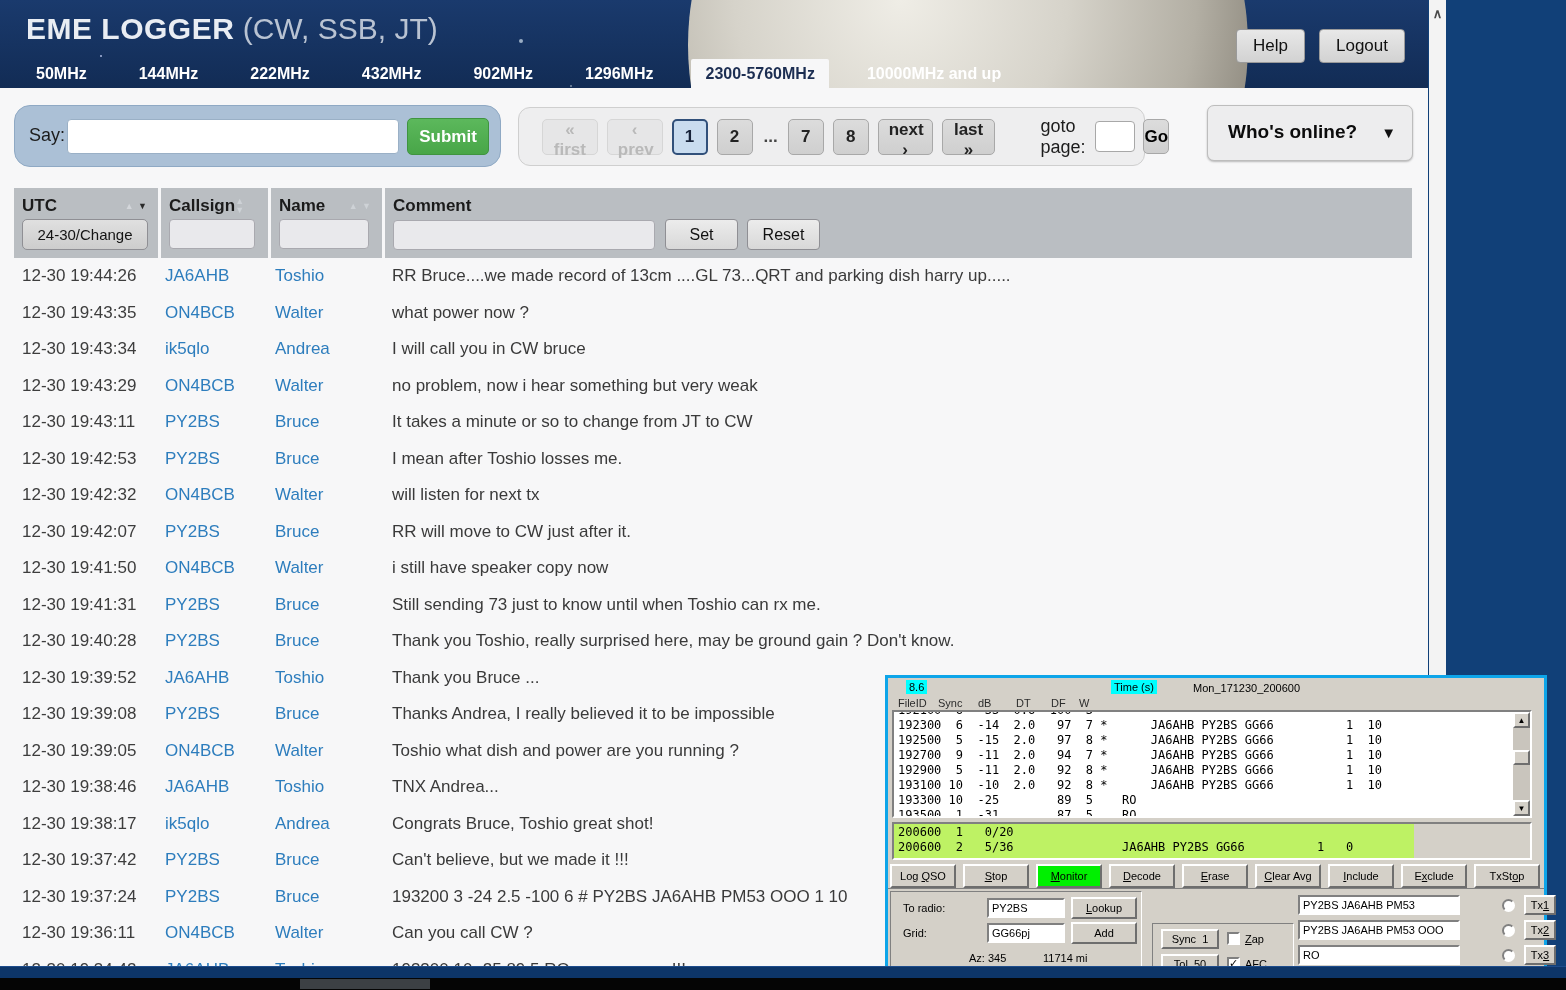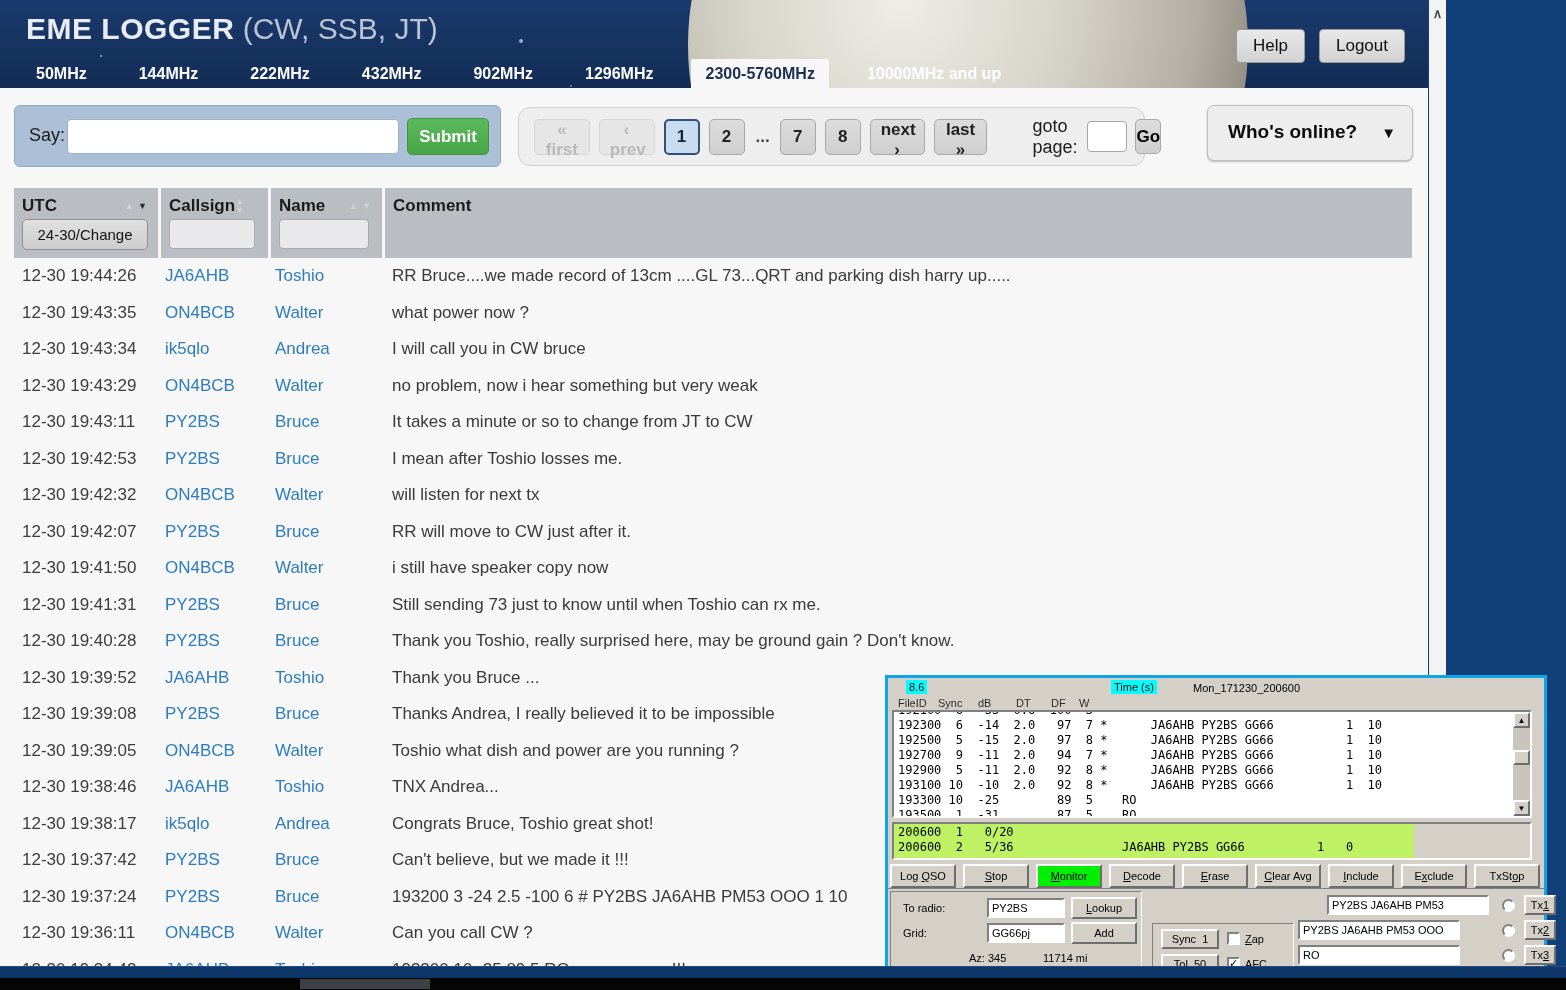--- a/index.html
+++ b/index.html
@@ -21,28 +21,28 @@
   #subtitle { font-size:30px; font-weight:300; color:#b9c3d2; display:inline; }
   #tabs { position:absolute; left:22px; bottom:0; display:flex; align-items:flex-end; white-space:nowrap;justify-content:space-between; }
   .tab { color:#fff; font-size:16px; font-weight:bold; padding:6px 14px 5px; margin-right:24px; cursor:pointer; }
   .tab.active { background:#f7f7f8; color:#1c2e52; border-radius:2px 2px 0 0; }
   .hbtn { position:absolute; top:29px; height:34px; background:linear-gradient(#e8e8e8,#d2d2d2);
           border:1px solid #9a9a9a; border-radius:4px; font-size:17px; color:#111; padding:0 16px; cursor:pointer; }
   #help-btn { right:123px; } #logout-btn { right:23px; }
 
   
   #say-panel { position:absolute; left:14px; top:105px; width:487px; height:62px; background:#abc0d6;
-               border:1px solid #8fa9c4; border-radius:6px;padding-left:32px; }
+               border:1px solid #8fa9c4; border-radius:16px;padding-left:32px; }
   #say-label { position:absolute; left:14px; top:19px; font-size:18px; color:#1c1c1c; }
   #say-input { position:absolute; left:52px; top:13px; width:332px; height:35px; background:#fff;
                border:1px solid #9ab0c6; border-radius:4px; font-size:16px; padding:0 8px;}
   #say-submit { position:absolute; left:392px; top:12px; width:82px; height:37px; background:linear-gradient(#5cb85c,#48a648);
                 border:1px solid #3f9440; border-radius:5px; color:#fff; font-size:17px; font-weight:bold; cursor:pointer;}
   #pager-panel { position:absolute; left:518px; top:107px; width:627px; height:59px; background:#eeeeef;
-                 border:1px solid #cfcfcf; border-radius:12px; display:flex; align-items:center; padding-left:15px; }
+                 border:1px solid #cfcfcf; border-radius:12px; display:flex; align-items:center; padding-left:23px; }
   .pbtn { height:36px; min-width:36px; padding:0 10px; margin-right:9px; background:linear-gradient(#dcdcdc,#cfcfcf);
           border:1px solid #a8a8a8; border-radius:5px; font-size:17px; font-weight:bold; color:#222; cursor:pointer;
           font-family:"Liberation Sans",sans-serif;}
   .pbtn.disabled { background:#e6e6e7; border-color:#d6d6d6; color:#b9b9b9; }
   .pbtn.active { background:#c9dcef; border:2px solid #31507a; color:#17233a; }
   .pellipsis { font-size:17px; font-weight:bold; color:#444; margin:0 10px 0 2px; }
   #goto-label { font-size:18px; color:#1c1c1c; margin:0 10px 0 36px; }
   #goto-input { width:40px; height:31px; border:1px solid #a8a8a8; border-radius:4px; background:#fff; margin-right:8px;}
   #go-btn { height:35px; width:38px; background:linear-gradient(#dcdcdc,#cfcfcf); border:1px solid #a8a8a8;
             border-radius:5px; font-size:17px; font-weight:bold; cursor:pointer;}
@@ -201,20 +201,25 @@
       <div class="hlabel-row">
           <span>Name</span>
         <span class="sort-icons"><span class="s-asc light">▲</span> <span class="s-desc light">▼</span></span>
         </div>
       <input class="f-input" style="width: 90px;" value="">
     </div>
     <div class="hcell">
       <div class="hlabel-row">
           <span>Comment</span>
         </div>
+      <div class="comment-filter">
+        <input id="filter-comment" class="f-input" value="" style="">
+        <button class="sr-btn">Set</button>
+        <button class="sr-btn">Reset</button>
+      </div>
     </div>
   </div>
 
   <div id="chat-rows">
       <div class="crow">
         <div class="c-utc">12-30 19:44:26</div>
         <div class="c-call">JA6AHB</div>
         <div class="c-name">Toshio</div>
         <div class="c-comment">RR Bruce....we made record of 13cm ....GL 73...QRT and parking dish harry up.....</div>
       </div>
@@ -407,21 +412,21 @@
         <span class="box">✓</span>
         <span>AFC</span>
       </div>
       <div class="chk" style="left:74px;top:58px">
         <span class="box">✓</span>
         <span><u>F</u>reeze</span>
       </div>
     </div>
     <div id="tx-rows">
         <div class="tx-row" style="top: 6px;">
-          <input class="winput tx-field" value="PY2BS JA6AHB PM53" style="top: 0px; margin-left: 29px;">
+          <input class="winput tx-field" value="PY2BS JA6AHB PM53" style="top: 0px;">
           <span class="tx-radio"></span>
           <button class="wsbtn tx-btn">Tx<u>1</u></button>
         </div>
         <div class="tx-row" style="top: 31px;">
           <input class="winput tx-field" value="PY2BS JA6AHB PM53 OOO" style="top: 0px;">
           <span class="tx-radio"></span>
           <button class="wsbtn tx-btn">Tx<u>2</u></button>
         </div>
         <div class="tx-row" style="top: 56px;">
           <input class="winput tx-field" value="RO" style="top: 0px;">

